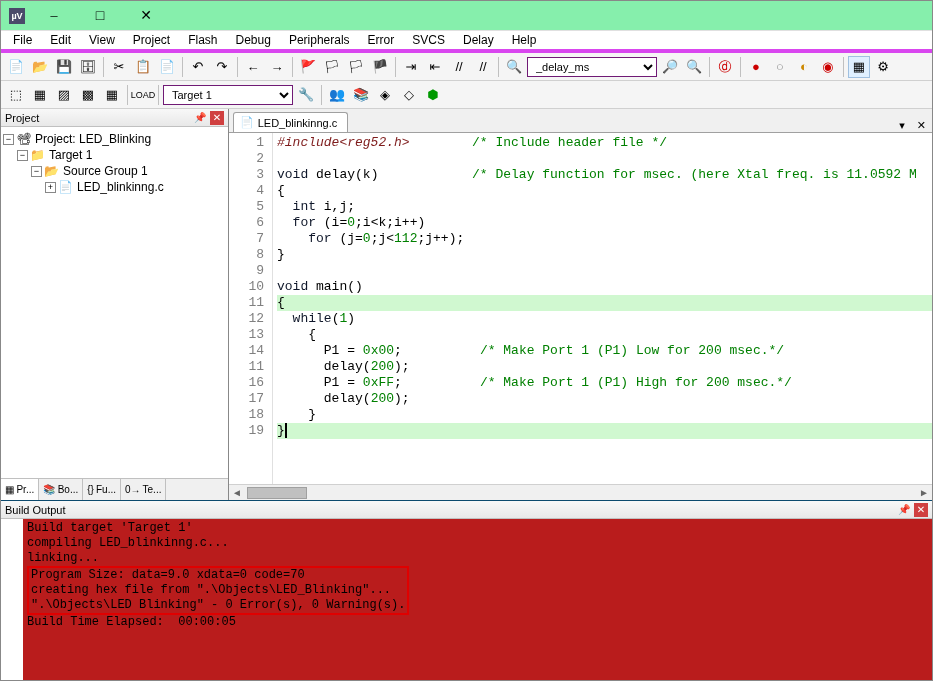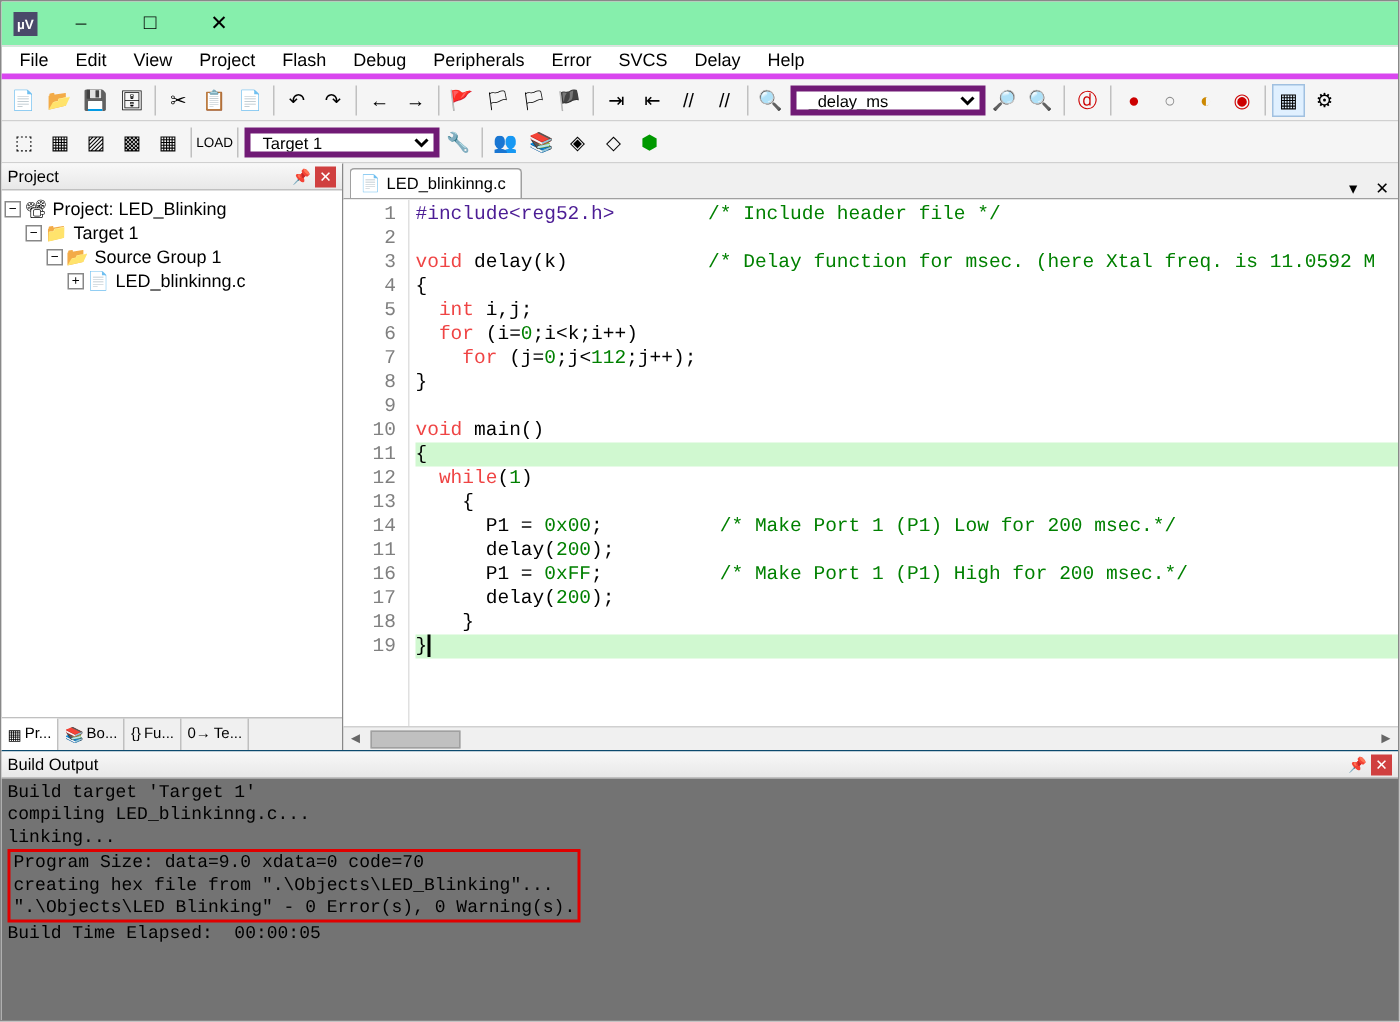--- a/index.html
+++ b/index.html
@@ -6,21 +6,21 @@
 body { font-family: "Segoe UI", Tahoma, sans-serif; font-size: 12px; background: #fff; width: 933px; height: 681px; overflow: hidden; display: flex; flex-direction: column; border: 1px solid #888; }
 .titlebar { height: 30px; display: flex; align-items: center; padding: 0 2px; background: #86efac; border-bottom: 1px solid #e0e0e0; }
 .titlebar .app-icon { width: 16px; height: 16px; background: #4a4a6a; color: #fff; font-size: 9px; font-weight: bold; display: flex; align-items: center; justify-content: center; margin: 0 6px; }
 .titlebar .title { flex: 1; font-size: 12px; }
 .win-btn { width: 46px; height: 30px; display: flex; align-items: center; justify-content: center; font-size: 14px; font-family: "Segoe UI Symbol"; }
 .menubar { height: 22px; display: flex; align-items: center; padding: 0 4px; gap: 2px; border-bottom: 4px solid #d946ef; }
 .menu-item { padding: 2px 8px; font-size: 12px; }
 .toolbar { height: 28px; display: flex; align-items: center; padding: 0 4px; gap: 2px; border-bottom: 1px solid #d0d0d0; background: #f5f5f5; }
 .tb-btn { width: 22px; height: 22px; display: flex; align-items: center; justify-content: center; font-size: 13px; border: 1px solid transparent; }
 .tb-sep { width: 1px; height: 20px; background: #c0c0c0; margin: 0 2px; }
-.tb-select { height: 20px; font-size: 11px; border: 4px solid #701a75; padding: 0 4px; background: #fff; }
+.tb-select { height: 20px; font-size: 11px; border: 1px solid #701a75; padding: 0 4px; background: #fff; }
 .content-row { display: flex; flex: 1; min-height: 0; }
 .project-panel { width: 228px; display: flex; flex-direction: column; border-right: 1px solid #888; background: #fff; }
 .panel-header { height: 18px; background: linear-gradient(#f8f8f8,#e8e8e8); border-bottom: 1px solid #c0c0c0; display: flex; align-items: center; padding: 0 4px; font-size: 11px; }
 .panel-header .spacer { flex: 1; }
 .panel-header .pin-icon, .panel-header .close-x { width: 14px; height: 14px; display: flex; align-items: center; justify-content: center; font-size: 10px; margin-left: 2px; }
 .panel-header .close-x { background: #d04040; color: #fff; }
 .tree { flex: 1; padding: 4px 2px; overflow: auto; font-size: 12px; }
 .tree-node { display: flex; align-items: center; padding: 1px 0; white-space: nowrap; }
 .tree-ind { display: inline-block; }
 .tree-exp { width: 11px; height: 11px; border: 1px solid #888; display: inline-flex; align-items: center; justify-content: center; font-size: 9px; line-height: 1; margin-right: 2px; background: #fff; }
@@ -32,30 +32,30 @@
 .editor-tabs { height: 24px; display: flex; align-items: flex-end; background: #f0f0f0; border-bottom: 1px solid #a0a0a0; padding-left: 4px; }
 .ed-tab { background: #fff; border: 1px solid #a0a0a0; border-bottom: none; padding: 3px 10px 3px 6px; font-size: 11px; display: flex; align-items: center; gap: 4px; border-radius: 3px 3px 0 0; }
 .ed-tab .file-ico { color: #888; }
 .editor-tabs .spacer { flex: 1; }
 .editor-tabs .tab-ctrl { padding: 0 6px; font-size: 11px; }
 .code-wrap { flex: 1; display: flex; overflow: hidden; background: #fff; font-family: Consolas, "Courier New", monospace; font-size: 13px; line-height: 16px; }
 .gutter { width: 44px; text-align: right; padding: 2px 8px 2px 0; color: #808080; background: #fff; border-right: 1px solid #e0e0e0; user-select: none; }
 .code-lines { flex: 1; padding: 2px 0 2px 4px; white-space: pre; overflow-x: auto; }
 .code-line { height: 16px; }
 .hl-green { background: #d0f8d0; display: inline-block; min-width: 100%; }
-.tok-pp { color: #4c1d95; }
-.tok-kw { color: #ef4444; }
+.tok-pp { color: #7f1d1d; font-style: italic; }
+.tok-kw { color: #0f172a; }
 .tok-cm { color: #008000; }
 .tok-num { color: #008000; }
 .code-cursor { border-right: 2px solid #000; }
 .hscroll { height: 16px; background: #f0f0f0; border-top: 1px solid #d0d0d0; display: flex; align-items: center; }
 .hscroll .arrow { width: 16px; text-align: center; font-size: 10px; color: #666; }
 .hscroll .thumb { width: 60px; height: 12px; background: #c0c0c0; margin-left: 2px; border: 1px solid #a0a0a0; }
 .build-panel { border-top: 1px solid #0c4a6e; display: flex; flex-direction: column; height: 180px; }
-.build-body { flex: 1; background: #737373; padding: 2px 4px; font-family: Consolas, "Courier New", monospace; font-size: 12px; line-height: 15px; white-space: pre; overflow: auto; }
+.build-body { flex: 1; background: #b91c1c; padding: 2px 4px; font-family: Consolas, "Courier New", monospace; font-size: 12px; line-height: 15px; white-space: pre; overflow: auto; margin-left: 22px; }
 .red-box { border: 2px solid #e00000; display: inline-block; padding: 0 2px; }
 </style>
 </head>
 <body>
 
 <div class="titlebar">
   <div class="app-icon">µV</div>
   <div class="win-btn">–</div>
   <div class="win-btn">□</div>
   <div class="win-btn">✕</div>

